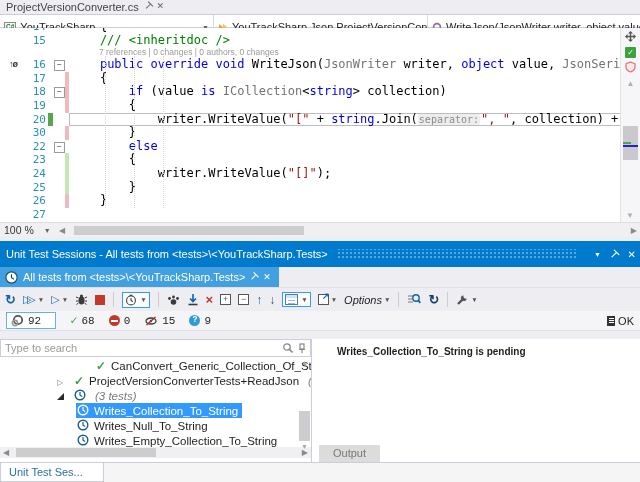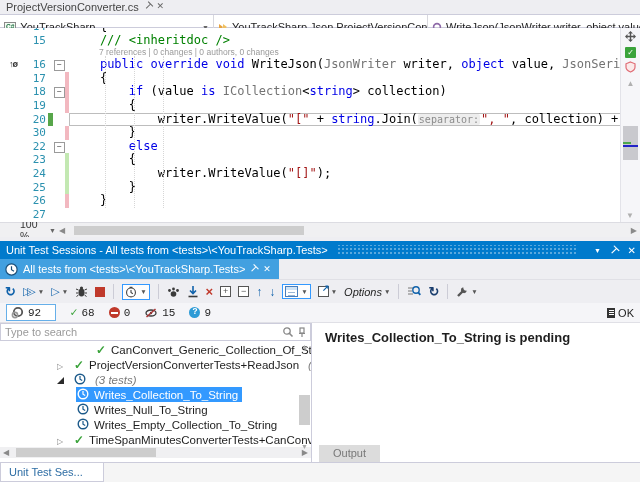--- a/index.html
+++ b/index.html
@@ -51,31 +51,31 @@
   .check-box { width:11px; height:11px; background:#3ba33b; color:#fff; font-size:8px; line-height:11px; text-align:center; border-radius:1px; }
   .gray-tri { color:#b0b0b0; font-size:8px; }
   .er-scroll { position:absolute; top:68px; bottom:0; left:2px; right:2px; }
   .er-thumb { position:absolute; top:30px; height:34px; left:0; right:0; background:#c9c9ce; }
   .er-green { position:absolute; top:46px; left:0; width:8px; height:2px; background:#4ca64c; }
   .er-blue { position:absolute; top:49px; left:0; right:0; height:2px; background:#2323c8; }
   .er-down { position:absolute; bottom:2px; left:3px; color:#b0b0b0; font-size:8px; }
 
   
   .editor-hscroll { height:15px; background:#f0f0f2; border-top:1px solid #dcdce2; display:flex; align-items:center; }
-  .zoom-ctrl { width:56px; padding-left:20px; display:flex; gap:10px; align-items:center; color:#333; font-size:10.5px; }
+  .zoom-ctrl { width:56px; padding-left:4px; display:flex; gap:10px; align-items:center; color:#333; font-size:10.5px; }
   .zoom-ctrl .caret { font-size:7px; color:#666; }
   .hs-arrow { color:#8a8a8a; font-size:8px; padding:0 3px; }
   .hs-track { flex:1; position:relative; height:11px; }
   .hs-thumb { position:absolute; left:6px; width:230px; top:1px; height:9px; background:#cdcdcd; }
 
   
   .h-splitter { height:4px; background:#eeeef2; }
 
   
-  .uts-title { height:18px; background:#007acc; color:#fff; display:flex; align-items:center; padding:0 4px 0 6px; font-size:11px; }
+  .uts-title { height:26px; background:#007acc; color:#fff; display:flex; align-items:center; padding:0 4px 0 6px; font-size:11px; }
   .uts-title .dots { flex:1; height:10px; margin:0 8px; background-image:radial-gradient(rgba(255,255,255,.35) 1px, transparent 1px); background-size:4px 4px; background-position:1px 2px; }
   .uts-title .tb-ico { color:#fff; margin-left:9px; font-size:10px; }
   .uts-tabrow { height:21px; background:#eeeef2; display:flex; align-items:stretch; border-bottom:1px solid #e0e0e6; }
   .session-tab { background:#42a0e0; color:#fff; display:flex; align-items:center; gap:5px; padding:0 8px 0 5px; font-size:11px; }
   .session-tab .pin, .session-tab .close { font-size:9px; color:#fff; }
   .clock-ic svg { display:block; }
 
   
   .uts-toolbar { height:23px; background:#eeeef2; display:flex; align-items:center; gap:7px; padding:0 5px; }
   .tbtn { display:flex; align-items:center; gap:2px; }
@@ -104,21 +104,21 @@
   .counter.selbox { border:1px solid #66afe9; background:#fff; padding:1px 14px 1px 4px; }
   .c-pass { color:#3ba33b; font-weight:bold; font-size:12px; }
   .c-fail { width:11px; height:11px; border-radius:50%; background:#c0392b; position:relative; }
   .c-fail::before { content:""; position:absolute; left:2px; right:2px; top:4.5px; height:2px; background:#fff; }
   .c-inc { width:11px; height:11px; border-radius:50%; background:#2e9bd6; color:#fff; font-size:8.5px; font-weight:bold; text-align:center; line-height:11px; }
   .status-ok { margin-left:auto; display:flex; align-items:center; gap:3px; color:#1e1e1e; }
   .doc-ico { width:8px; height:10px; background:#333; position:relative; }
   .doc-ico::before { content:""; position:absolute; left:1.5px; right:1.5px; top:2px; height:1px; background:#fff; box-shadow:0 2px 0 #fff, 0 4px 0 #fff; }
 
   
-  .uts-main { flex:1; display:flex; background:#4c1d95; min-height:0; }
+  .uts-main { flex:1; display:flex; background:#4c1d95; min-height:0;margin-top:8px; }
   .tree-panel { width:311px; flex:0 0 311px; display:flex; flex-direction:column; position:relative; background:#fff; }
   .search-row { height:18px; border:1px solid #ccccdb; margin:0; display:flex; align-items:center; background:#fff; }
   .search-input { flex:1; border:none; outline:none; font-family:"Liberation Sans",sans-serif; font-size:11px; color:#333; padding:0 4px; background:transparent; }
   .search-input::placeholder { color:#9a9a9a; }
   .search-icons { display:flex; align-items:center; gap:4px; padding-right:4px; color:#777; }
 
   .test-tree { flex:1; overflow:hidden; position:relative; padding-top:1px; }
   .trow { height:15px; display:flex; align-items:center; font-size:11.5px; white-space:nowrap; }
   .tind { flex:0 0 auto; }
   .texp { width:16px; flex:0 0 16px; text-align:left; }
@@ -134,21 +134,21 @@
   .trow.sel .ticon.clock svg path { stroke:#fff; }
   .tsuffix { font-style:italic; color:#7a7a7a; margin-left:4px; }
   .tree-vscroll { position:absolute; right:1px; top:20px; bottom:12px; width:11px; }
   .tv-up { position:absolute; top:0; left:2px; color:#a8a8a8; font-size:7px; }
   .tv-thumb { position:absolute; top:52px; height:30px; left:0; right:0; background:#cdcdcd; }
   .tv-down { position:absolute; bottom:0; left:2px; color:#a8a8a8; font-size:7px; }
   .tree-hscroll { height:11px; flex:0 0 11px; display:flex; align-items:center; background:#f0f0f2; margin-bottom:4px; }
   .tree-hscroll .hs-thumb2 { height:9px; background:#cdcdcd; width:140px; margin-left:4px; }
 
   .detail-panel { flex:1; border-left:1px solid #ccccdb; display:flex; flex-direction:column; position:relative; background:#fff; }
-  .detail-header { font-size:13px; font-weight:bold; padding:7px 0 0 13px; color:#1e1e1e; }
+  .detail-header { font-size:10px; font-weight:bold; padding:7px 0 0 25px; color:#1e1e1e; }
   .detail-body { flex:1; }
   .output-tab { position:absolute; left:7px; bottom:0; background:#dcdcdc; color:#787878; font-size:11px; padding:2px 14px 3px; }
 
   
   .bottom-strip { height:20px; background:#f5f5f5; border-top:1px solid #ccccdb; display:flex; }
   .window-tab { width:104px; background:#fff; border:1px solid #ccccdb; border-top:none; display:flex; align-items:center; padding:0 8px; color:#2d6da4; font-size:11px; white-space:nowrap; overflow:hidden; }
 </style>
 </head>
 <body>
 

